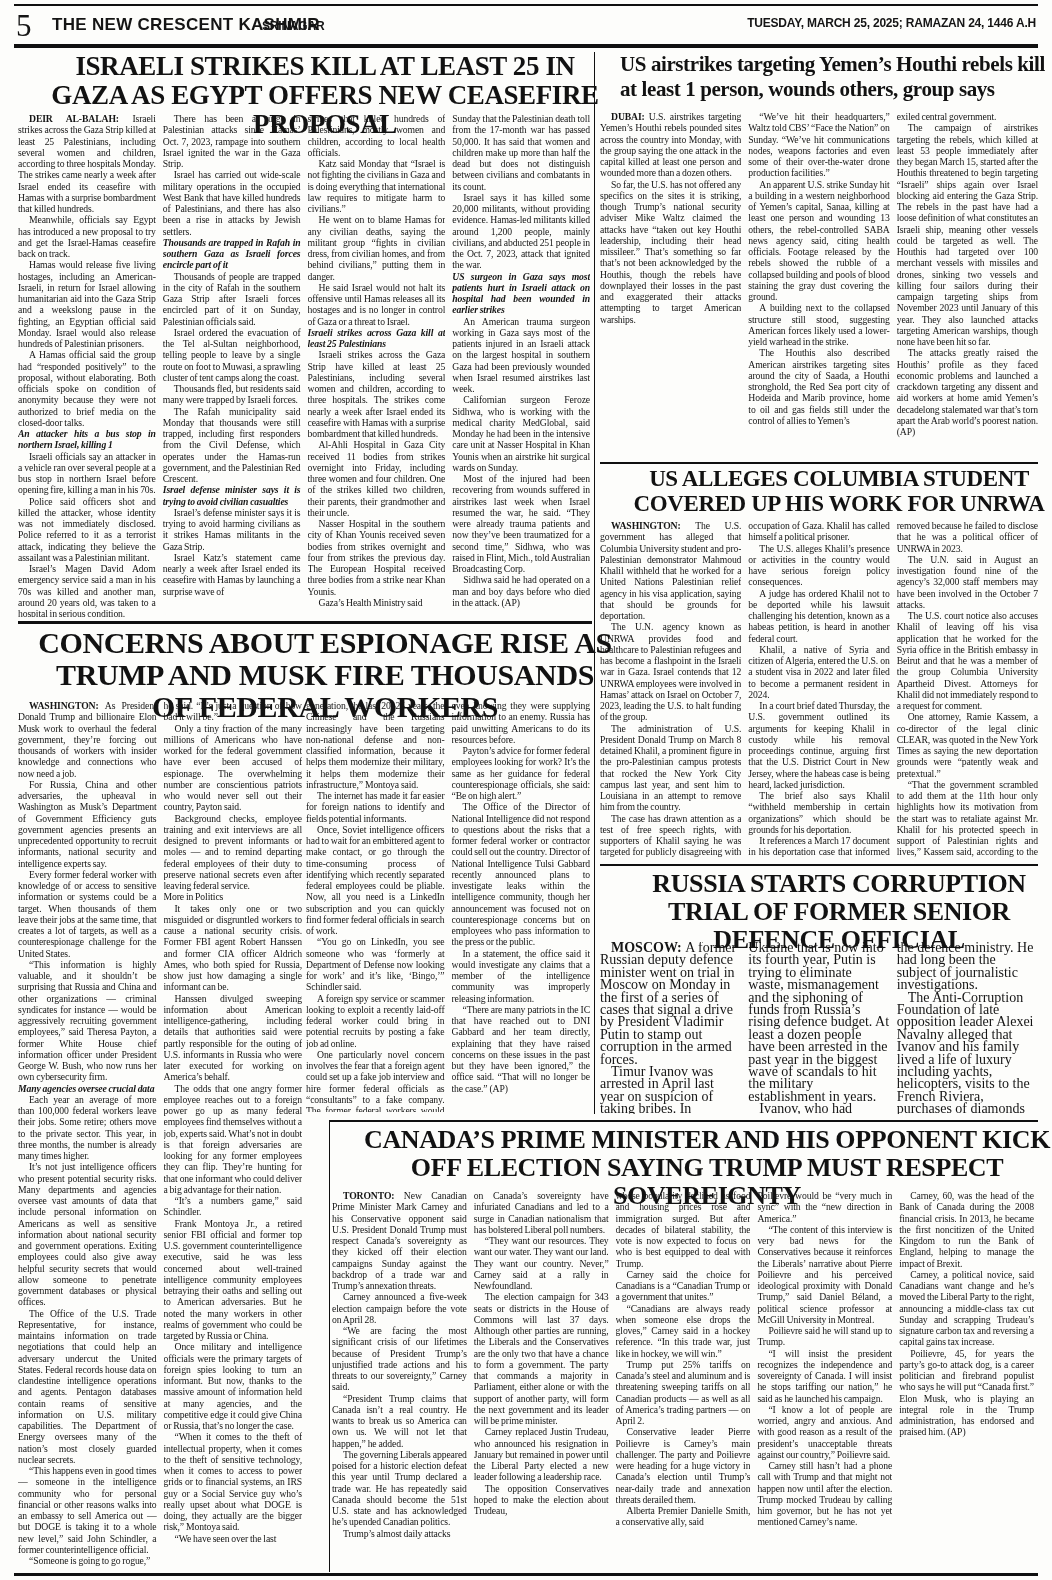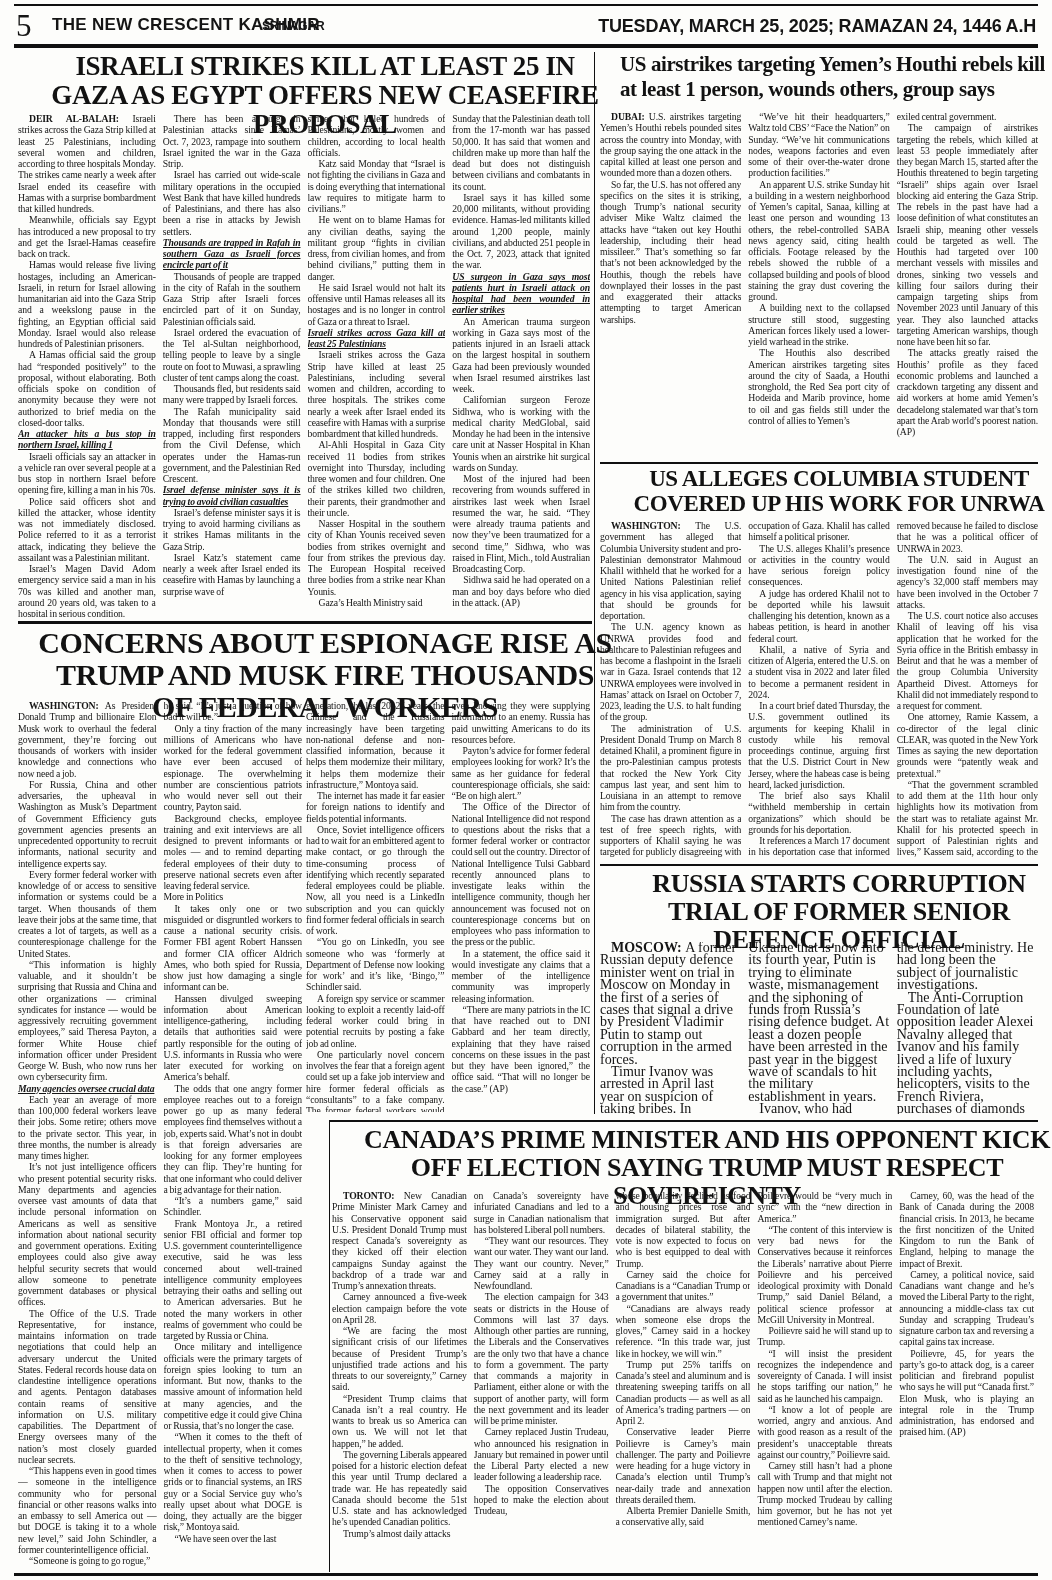--- a/index.html
+++ b/index.html
@@ -3,30 +3,30 @@
 <meta charset="utf-8">
 <style>
   html,body{margin:0;padding:0;background:#d8d8d4;}
   .page{position:relative;width:1052px;height:1580px;background:#fdfdfb;color:#151515;
         font-family:"Liberation Serif",serif;overflow:hidden;margin:0 auto;}
   .rule{position:absolute;background:#101010;}
   
   .hdr-pageno{position:absolute;left:16px;top:8px;font-size:31px;font-family:"Liberation Serif",serif;font-weight:400;}
   .hdr-mast{position:absolute;left:52px;top:15px;font-family:"Liberation Sans",sans-serif;font-weight:bold;font-size:17px;letter-spacing:.3px;}
   .hdr-city{position:absolute;left:262px;top:19px;font-family:"Liberation Sans",sans-serif;font-weight:bold;font-size:12px;letter-spacing:-.2px;}
-  .hdr-date{position:absolute;right:16px;top:16px;font-family:"Liberation Sans",sans-serif;font-weight:bold;font-size:18px;letter-spacing:-.2px;margin-left:34px;}
+  .hdr-date{position:absolute;right:16px;top:16px;font-family:"Liberation Sans",sans-serif;font-weight:bold;font-size:12px;letter-spacing:-.2px;margin-left:34px;}
   
   .headline{position:absolute;font-weight:bold;color:#121212;line-height:1.07;letter-spacing:-.4px;margin-left:20px;}
   .hl-center{text-align:center;}
   
   .body{position:absolute;display:flex;gap:7px;}
   .col{flex:1 1 0;overflow:hidden;text-align:justify;}
   .col p{margin:0;font-size:9.7px;line-height:11.25px;letter-spacing:-.12px;word-spacing:-.4px;text-indent:11px;}
   .col p.cont{text-indent:0;}
-  .col p.sub{font-style:italic;font-weight:bold;text-decoration:underline;text-indent:0;}
+  .col p.sub{font-style:italic;font-weight:bold;text-indent:0;}
   .rag .col{text-align:left;}
   .rag .col p{font-size:14px;line-height:12.4px;letter-spacing:0;word-spacing:0;}
 </style>
 </head>
 <body>
 
 <div class="page">
 
   <div class="rule" style="left:14px;top:4px;width:1024px;height:2px"></div>
   <div class="hdr-pageno">5</div>
@@ -61,21 +61,21 @@
         <p class="p">Israel’s defense minister says it is trying to avoid harming civilians as it strikes Hamas militants in the Gaza Strip.</p>
         <p class="p">Israel Katz’s statement came nearly a week after Israel ended its ceasefire with Hamas by launching a surprise wave of</p>
       </div>
       <div class="col">
         <p class="cont">strikes that killed hundreds of Palestinians, mostly women and children, according to local health officials.</p>
         <p class="p">Katz said Monday that “Israel is not fighting the civilians in Gaza and is doing everything that international law requires to mitigate harm to civilians.”</p>
         <p class="p">He went on to blame Hamas for any civilian deaths, saying the militant group “fights in civilian dress, from civilian homes, and from behind civilians,” putting them in danger.</p>
         <p class="p">He said Israel would not halt its offensive until Hamas releases all its hostages and is no longer in control of Gaza or a threat to Israel.</p>
         <p class="sub">Israeli strikes across Gaza kill at least 25 Palestinians</p>
         <p class="p">Israeli strikes across the Gaza Strip have killed at least 25 Palestinians, including several women and children, according to three hospitals. The strikes come nearly a week after Israel ended its ceasefire with Hamas with a surprise bombardment that killed hundreds.</p>
-        <p class="p">Al-Ahli Hospital in Gaza City received 11 bodies from strikes overnight into Thursday, including three women and four children. One of the strikes killed two children, their parents, their grandmother and their uncle.</p>
+        <p class="p">Al-Ahli Hospital in Gaza City received 11 bodies from strikes overnight into Friday, including three women and four children. One of the strikes killed two children, their parents, their grandmother and their uncle.</p>
         <p class="p">Nasser Hospital in the southern city of Khan Younis received seven bodies from strikes overnight and four from strikes the previous day. The European Hospital received three bodies from a strike near Khan Younis.</p>
         <p class="p">Gaza’s Health Ministry said</p>
       </div>
       <div class="col">
         <p class="cont">Sunday that the Palestinian death toll from the 17-month war has passed 50,000. It has said that women and children make up more than half the dead but does not distinguish between civilians and combatants in its count.</p>
         <p class="p">Israel says it has killed some 20,000 militants, without providing evidence. Hamas-led militants killed around 1,200 people, mainly civilians, and abducted 251 people in the Oct. 7, 2023, attack that ignited the war.</p>
         <p class="sub">US surgeon in Gaza says most patients hurt in Israeli attack on hospital had been wounded in earlier strikes</p>
         <p class="p">An American trauma surgeon working in Gaza says most of the patients injured in an Israeli attack on the largest hospital in southern Gaza had been previously wounded when Israel resumed airstrikes last week.</p>
         <p class="p">Californian surgeon Feroze Sidhwa, who is working with the medical charity MedGlobal, said Monday he had been in the intensive care unit at Nasser Hospital in Khan Younis when an airstrike hit surgical wards on Sunday.</p>
         <p class="p">Most of the injured had been recovering from wounds suffered in airstrikes last week when Israel resumed the war, he said. “They were already trauma patients and now they’ve been traumatized for a second time,” Sidhwa, who was raised in Flint, Mich., told Australian Broadcasting Corp.</p>

